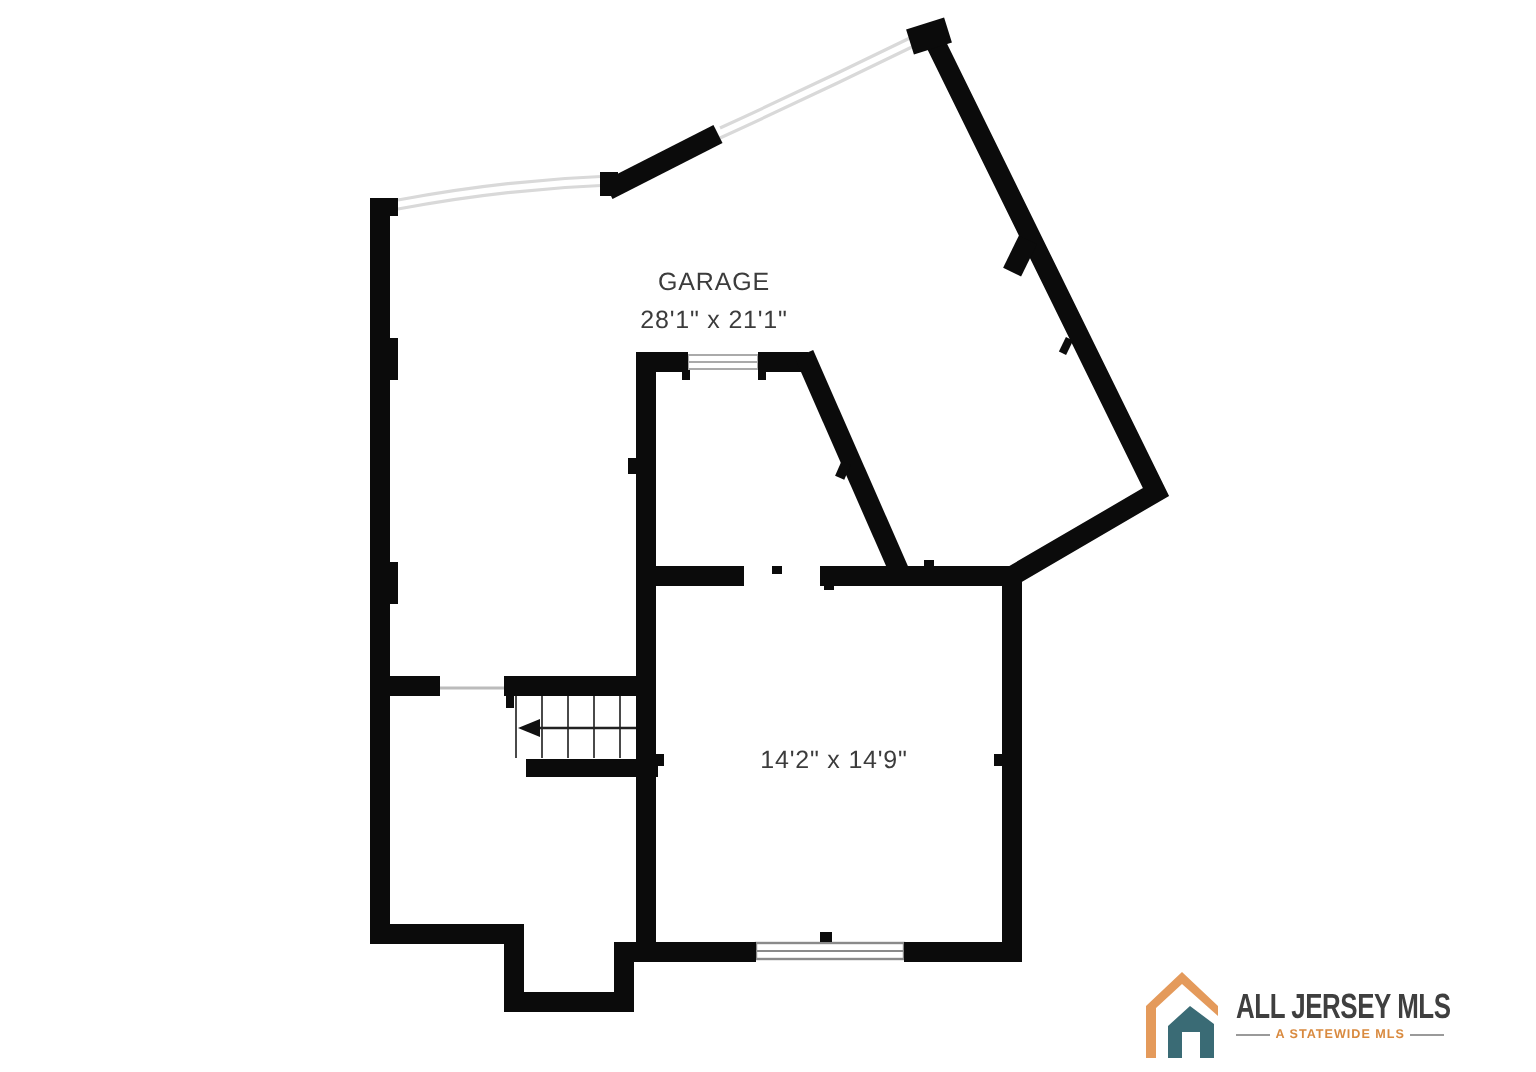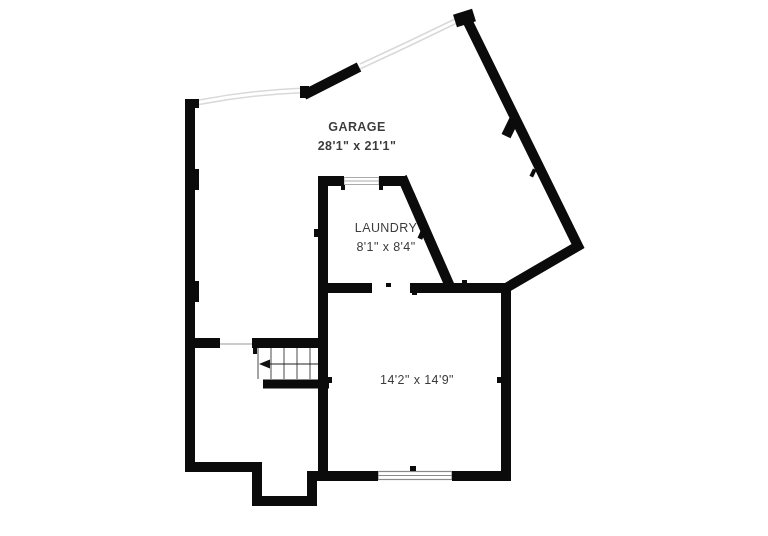--- a/index.html
+++ b/index.html
@@ -144,28 +144,38 @@
       <rect x="386" y="283" width="5" height="4"></rect>
       <rect x="412" y="291" width="5" height="4"></rect>
       <rect x="462" y="280" width="5" height="4"></rect>
       <rect x="497" y="377" width="6" height="6"></rect>
       <rect x="410" y="466" width="6" height="5"></rect>
       <rect x="253" y="348" width="4" height="6"></rect>
       <rect x="327" y="377" width="5" height="6"></rect>
     </g>
   </svg>
 
-  <div class="room-label" style="left:357px; top:118px;font-weight:bold;">
+  <div class="room-label" style="left:357px; top:132px;">
     <div>GARAGE</div>
     <div>28'1" x 21'1"</div>
   </div>
 
-  <div class="room-label" style="left:386px; top:219px;">
-    <div>LAUNDRY</div>
-    <div>8'1" x 8'4"</div>
-  </div>
 
   <div class="room-label" style="left:417px; top:371px;">
     <div>14'2" x 14'9"</div>
   </div>
 
+  <div class="logo">
+    <svg width="44" height="48" viewBox="0 0 44 48">
+      <path fill="#E49A5B" d="M4,46 L4,20 L22,3 L40,20 L40,25 L22,9 L9,21 L9,46 Z"></path>
+      <path fill="#3A6B75" d="M15,46 L15,30 L26,20 L38,29 L38,46 L31,46 L31,33 L22,33 L22,46 Z"></path>
+    </svg>
+    <div class="logo-textcol">
+      <div class="logo-name">ALL JERSEY MLS</div>
+      <div class="logo-tagline">
+        <span class="tag-dash"></span>
+        <span class="tag-text">A STATEWIDE MLS</span>
+        <span class="tag-dash"></span>
+      </div>
+    </div>
+  </div>
 
 </div>
 
 </body></html>

